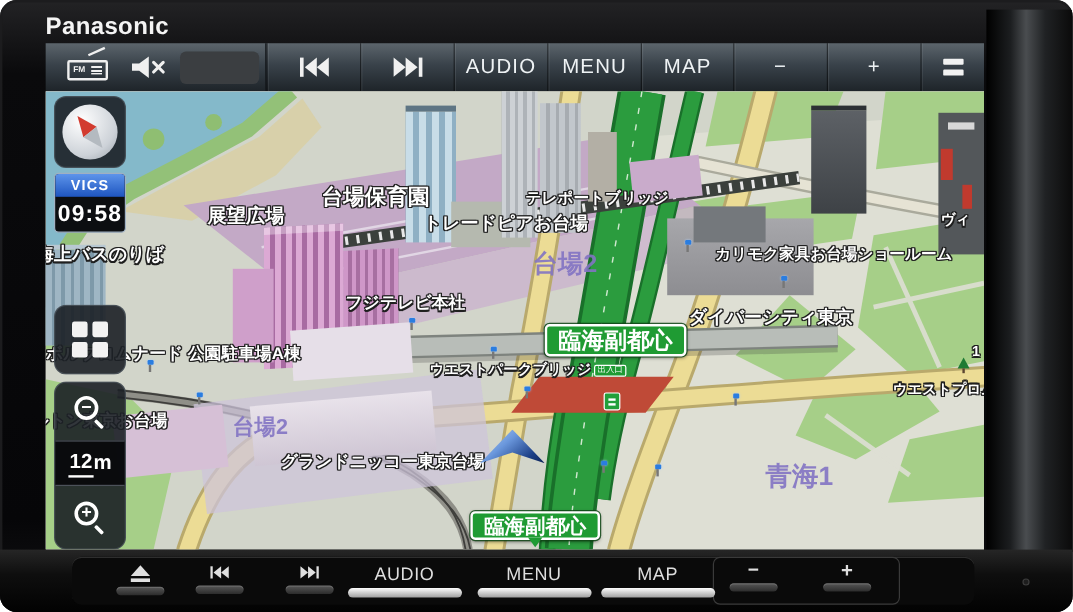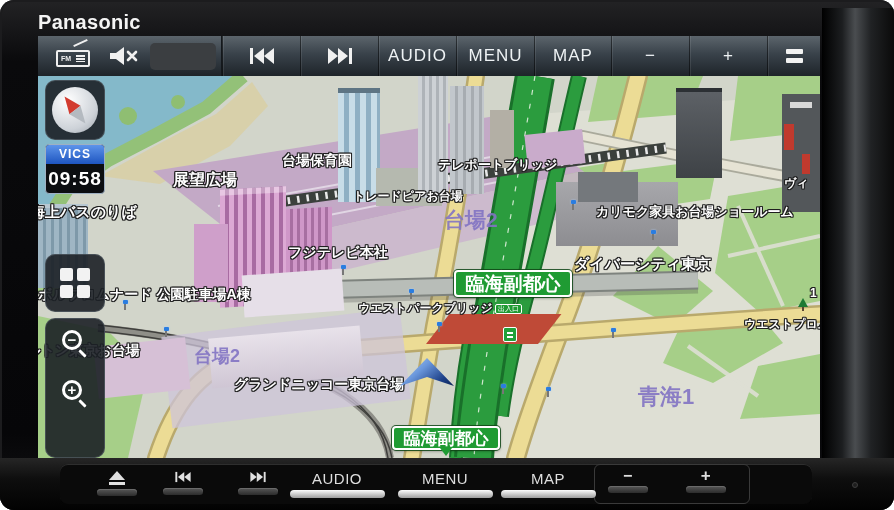--- a/index.html
+++ b/index.html
@@ -224,24 +224,24 @@
       <div class="bld" style="left:744px;top:18px;width:38px;height:118px;background:#53575a;">
         <i style="position:absolute;left:2px;top:30px;width:10px;height:26px;background:#c03a2e;"></i>
         <i style="position:absolute;left:20px;top:60px;width:8px;height:20px;background:#c03a2e;"></i>
         <i style="position:absolute;left:8px;top:8px;width:22px;height:6px;background:#d8d8d8;"></i>
       </div>
       <div class="bld" style="left:388px;top:238px;width:112px;height:30px;background:#bf4a37;transform:skewX(-38deg);transform-origin:bottom left;"></div>
       <div class="bld" style="left:172px;top:256px;width:152px;height:50px;background:linear-gradient(180deg,#e8e2ea,#cfc6d4);transform:rotate(-5deg);"></div>
       <div class="bld" style="left:58px;top:266px;width:92px;height:52px;background:#d6c0d6;transform:rotate(-6deg);"></div>
 
       <div id="labels">
-          <div class="place-label" style="left: 244px; top: 76px; font-size: 14px;">台場保育園</div>
+          <div class="place-label" style="left: 230px; top: 76px; font-size: 18px;">台場保育園</div>
           <div class="place-label" style="left: 135px; top: 94px; font-size: 16px;">展望広場</div>
           <div class="place-label" style="left: 400px; top: 80px; font-size: 13px;">テレポートブリッジ</div>
-          <div class="place-label" style="left: 315px; top: 112px; font-size: 12px; text-align: center;">トレードピアお台場</div>
+          <div class="place-label" style="left: 315px; top: 101px; font-size: 15px; text-align: center;">トレードピアお台場</div>
           <div class="place-label" style="left: 558px; top: 127px; font-size: 13px;">カリモク家具お台場ショールーム</div>
           <div class="place-label" style="left: -8px; top: 127px; font-size: 15px;">海上バスのりば</div>
           <div class="place-label" style="left: 250px; top: 168px; font-size: 14px;">フジテレビ本社</div>
           <div class="place-label" style="left: 536px; top: 179px; font-size: 15px;">ダイバーシティ東京</div>
           <div class="place-label" style="left: 320px; top: 224px; font-size: 12px;">ウエストパークブリッジ</div>
           <div class="place-label under" style="left: -14px; top: 210px; font-size: 14px;">ンボルプロムナード 公園駐車場A棟</div>
           <div class="place-label under" style="left: -26px; top: 266px; font-size: 14px;">ヒルトン東京お台場</div>
           <div class="place-label" style="left: 196px; top: 300px; font-size: 14px;">グランドニッコー東京台場</div>
           <div class="place-label" style="left: 706px; top: 240px; font-size: 12px;">ウエストプロムナード</div>
           <div class="place-label" style="left: 746px; top: 99px; font-size: 12px;">ヴィ</div>
@@ -323,20 +323,24 @@
             <i></i>
           </div>
       </div>
       <div class="ctl zoomstack">
         <div class="zrow">
           <span class="mag">
               <span class="ring">−</span>
               <span class="handle"></span>
             </span>
         </div>
+        <div class="zscale">
+            <span>12</span>
+            <em style="font-style:normal">m</em>
+          </div>
         <div class="zrow zin">
           <span class="mag">
               <span class="ring">+</span>
               <span class="handle"></span>
             </span>
         </div>
       </div>
     </div>
   </div>
 

